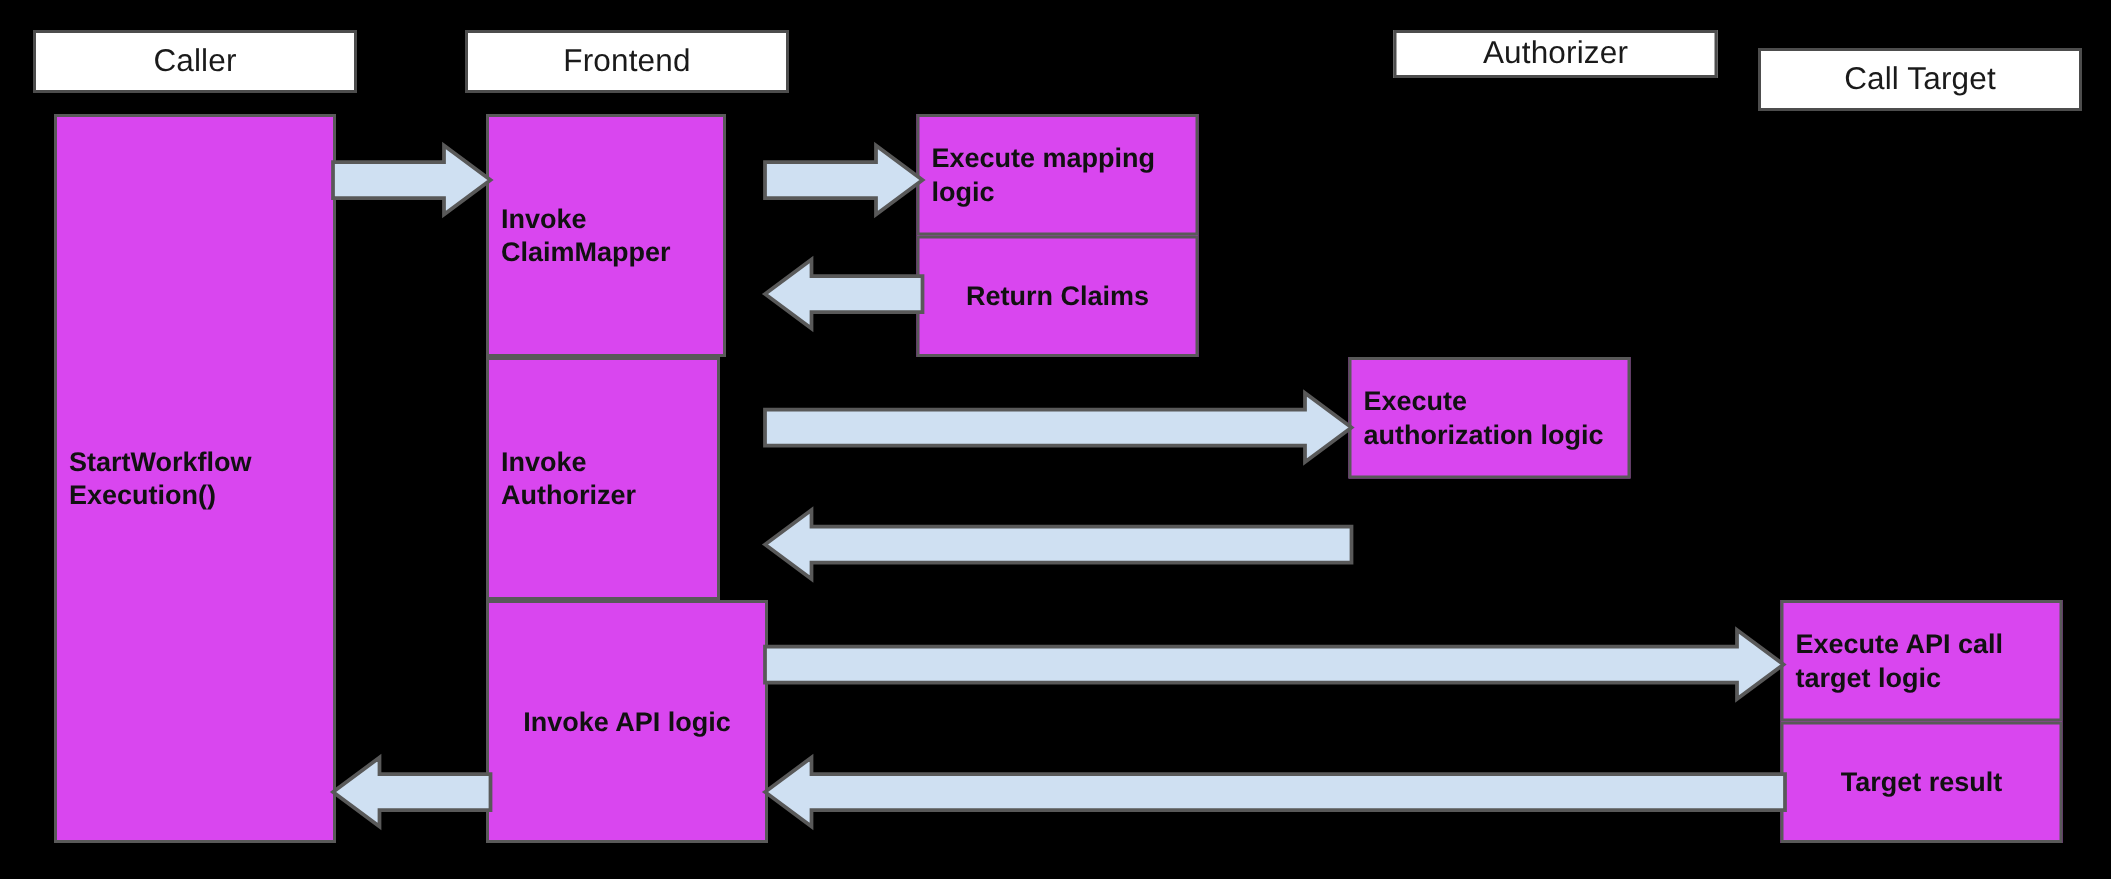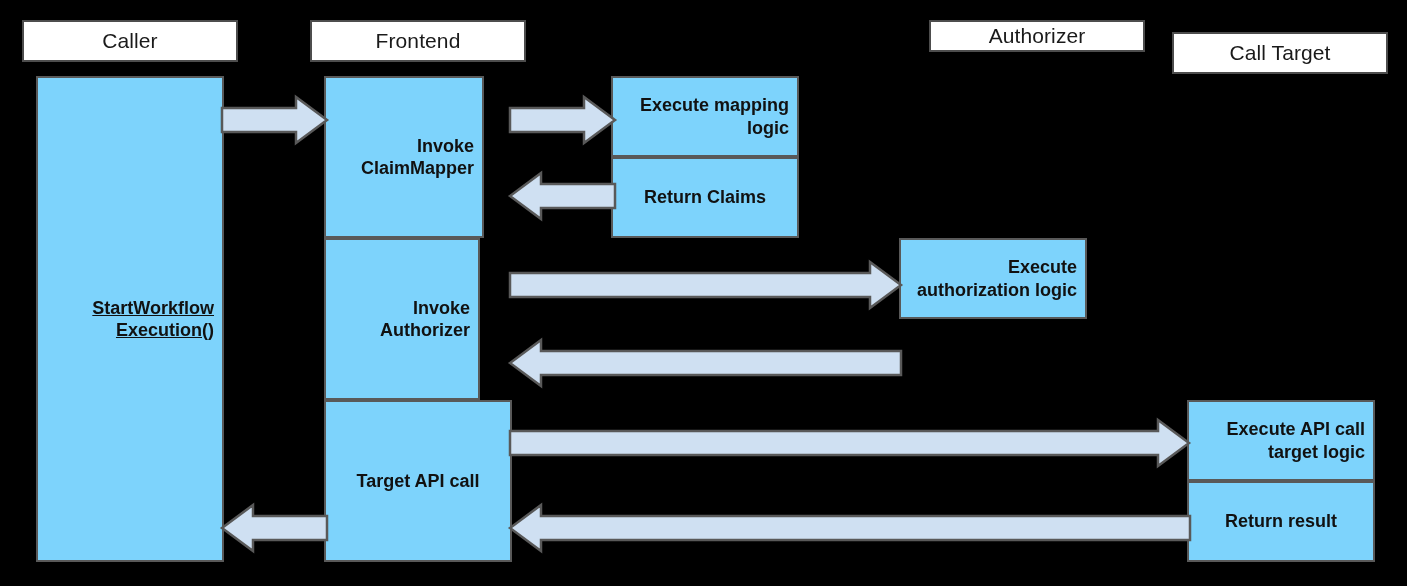--- a/index.html
+++ b/index.html
@@ -33,26 +33,26 @@
     font-weight: 400;
     letter-spacing: 0.1px;
     font-family: "Liberation Sans", sans-serif;
     white-space: nowrap;
   }
 
   
   .step-box {
     position: absolute;
     box-sizing: border-box;
-    background: #7dd3fc;
+    background: #d946ef;
     border: 2px solid #595959;
     display: flex;
     align-items: center;
     justify-content: center;
-    text-align: right;
+    text-align: left;
     color: #111111;
     font-size: 18px;
     font-weight: bold;
     line-height: 1.25;
     padding: 4px 8px;
     font-family: "Liberation Sans", sans-serif;
   }
 
   
   .arrow {
@@ -75,55 +75,55 @@
 
 
   <div class="lifeline-header" style="left:929px; top:20px; width:216px; height:32px;">
     <span>Authorizer</span>
   </div>
 
   <div class="lifeline-header" style="left:1172px; top:20px; width:216px; height:42px;margin-top:12px;">
     <span>Call Target</span>
   </div>
 
-  <div class="step-box" style="left:36px; top:76px; width:188px; height:486px;text-decoration:underline;">
+  <div class="step-box" style="left:36px; top:76px; width:188px; height:486px;">
     <span>StartWorkflow Execution()</span>
   </div>
 
   <div class="step-box" style="left:324px; top:76px; width:160px; height:162px;">
     <span>Invoke ClaimMapper</span>
   </div>
 
   <div class="step-box" style="left:324px; top:238px; width:156px; height:162px;">
     <span>Invoke Authorizer</span>
   </div>
 
   <div class="step-box" style="left:324px; top:400px; width:188px; height:162px;">
-    <span>Target API call</span>
+    <span>Invoke API logic</span>
   </div>
 
   <div class="step-box" style="left:611px; top:76px; width:188px; height:81px;">
     <span>Execute mapping logic</span>
   </div>
 
   <div class="step-box" style="left:899px; top:238px; width:188px; height:81px;">
     <span>Execute authorization logic</span>
   </div>
 
   <div class="step-box" style="left:611px; top:157px; width:188px; height:81px;">
     <span>Return Claims</span>
   </div>
 
 
   <div class="step-box" style="left:1187px; top:400px; width:188px; height:81px;">
     <span>Execute API call target logic</span>
   </div>
 
   <div class="step-box" style="left:1187px; top:481px; width:188px; height:81px;">
-    <span>Return result</span>
+    <span>Target result</span>
   </div>
 
   <div class="arrow" style="left:222px; top:96px; width:106px; height:48px;">
     <svg width="106" height="48" viewBox="0 0 106 48">
       <polygon points="0,12 74,12 74,1 105,24 74,47 74,36 0,36" fill="#cfe0f2" stroke="#595959" stroke-width="2.5" stroke-linejoin="miter"></polygon>
     </svg>
   </div>
 
   <div class="arrow" style="left:510px; top:96px; width:106px; height:48px;">
     <svg width="106" height="48" viewBox="0 0 106 48">

